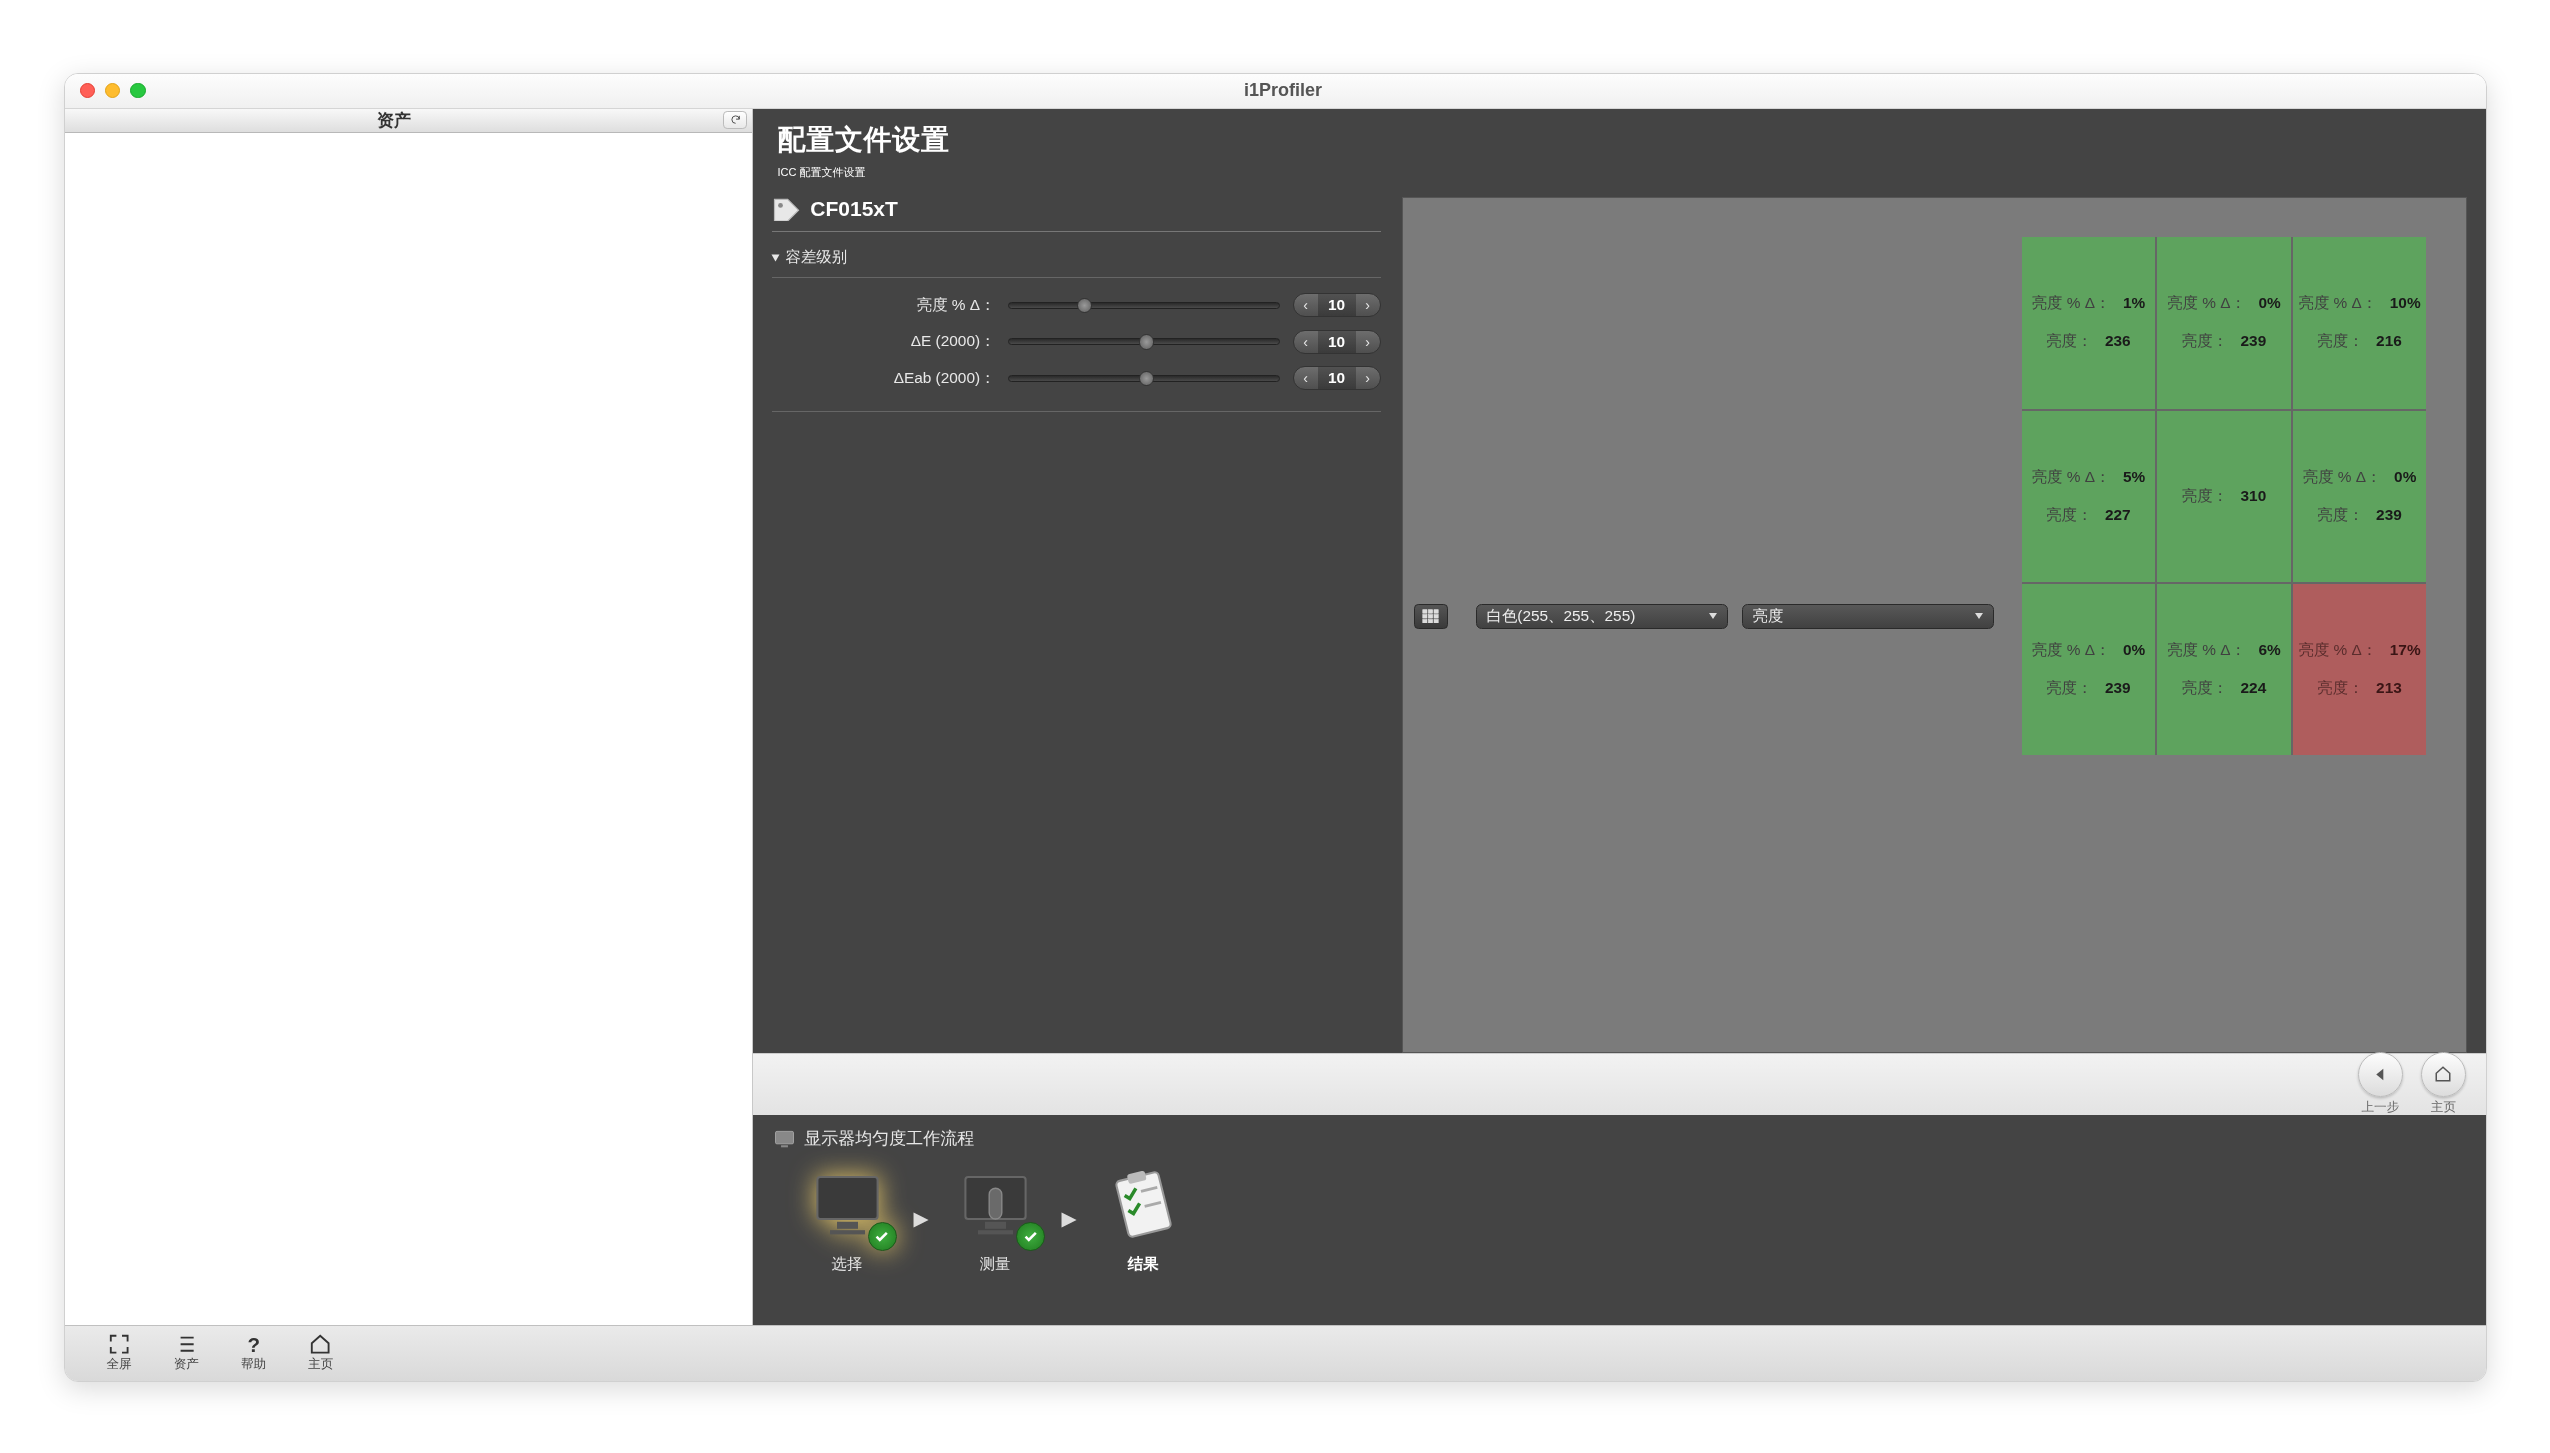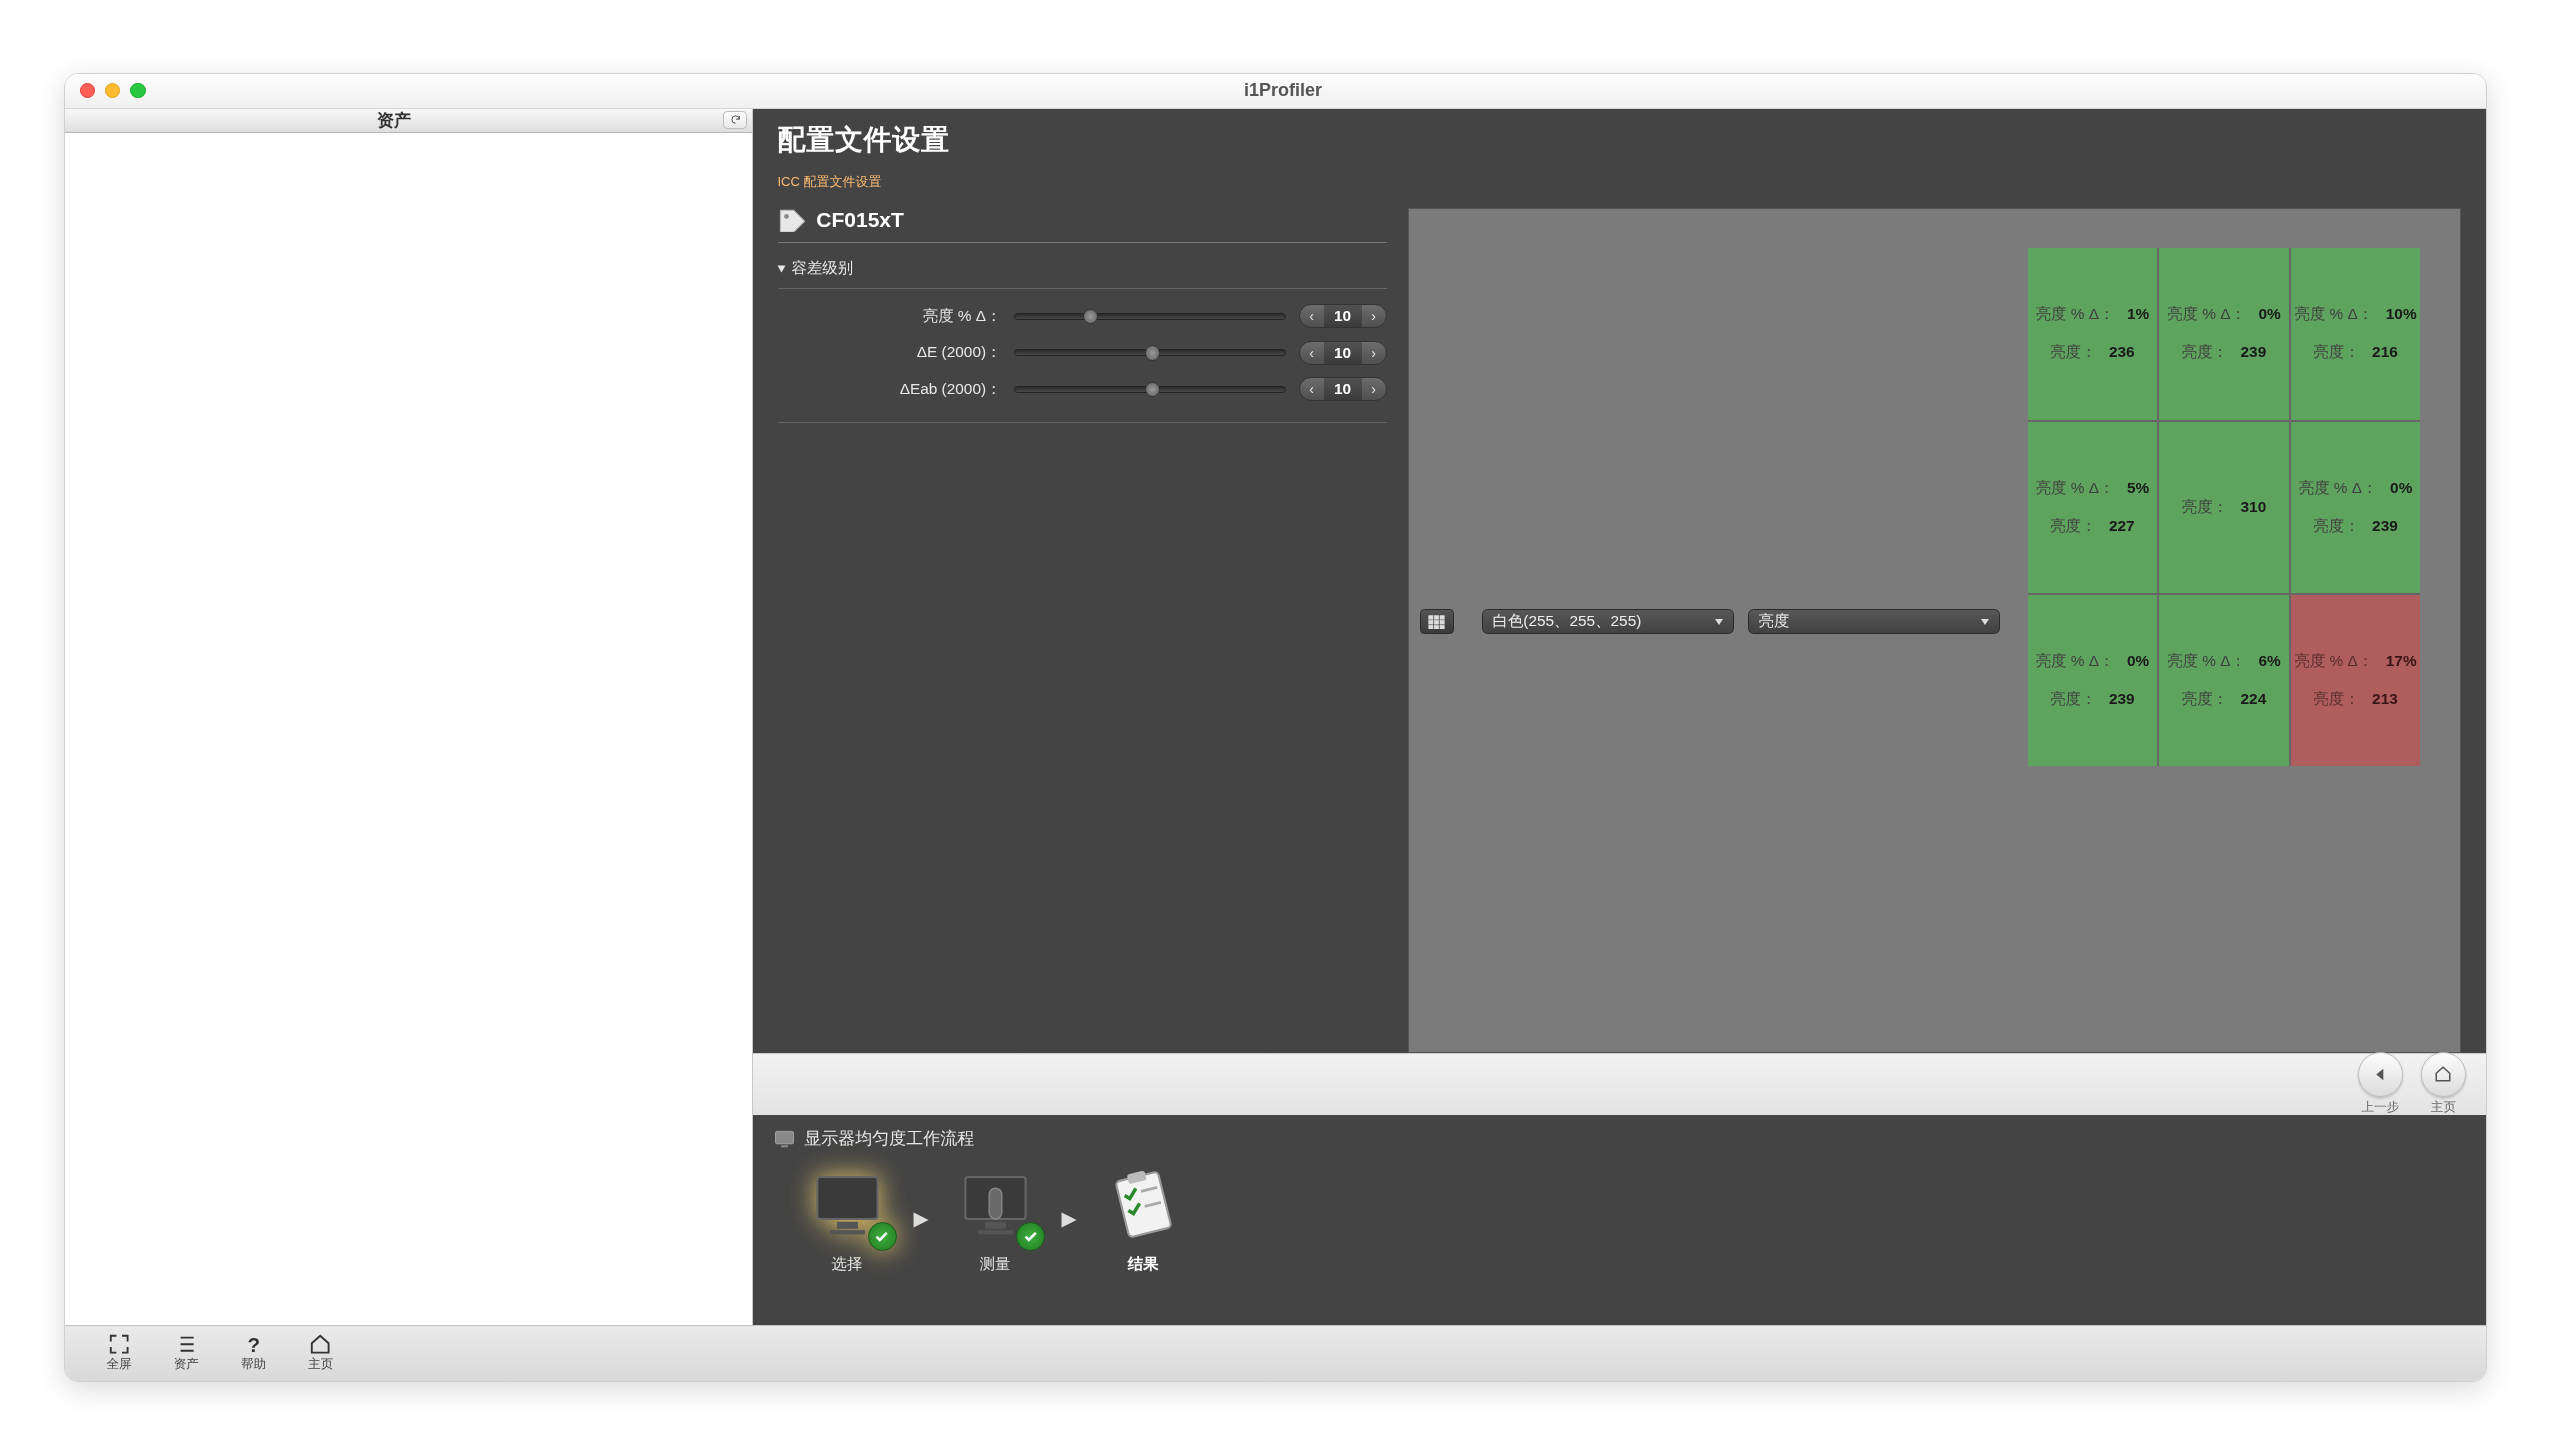--- a/index.html
+++ b/index.html
@@ -60,23 +60,23 @@
   .assets-body{flex:1; background:#fff;}
 
   
   .main { flex:1; display:flex; flex-direction:column; background:#444; }
 
   .main-header {
     padding: 12.6px 25px 17px 25px;
     background:#444;
   }
   .main-title { font-size:28px; color:#fff; font-weight:700; letter-spacing:0.7px;}
-  .main-subtitle { font-size:13px; color:#fdba74; margin-top:14px;}
-
-  .content-row { flex:1; display:flex; gap:21px; padding:0 25px; overflow:hidden;}
+  .main-subtitle { font-size:11px; color:#ffffff; margin-top:6px;}
+
+  .content-row { flex:1; display:flex; gap:21px; padding:0 19px; overflow:hidden;}
 
   
   .tol-panel { width: 609px; }
   .device-row {
     display:flex; align-items:center; gap:9.8px;
     border-bottom:0.7px solid #777; padding-bottom:9.8px; margin-bottom:7px;
   }
   .device-icon{width:29px;height:24px;}
   .device-name{font-size:21px; color:#fff; font-weight:700;}
   .collapsible-header{

